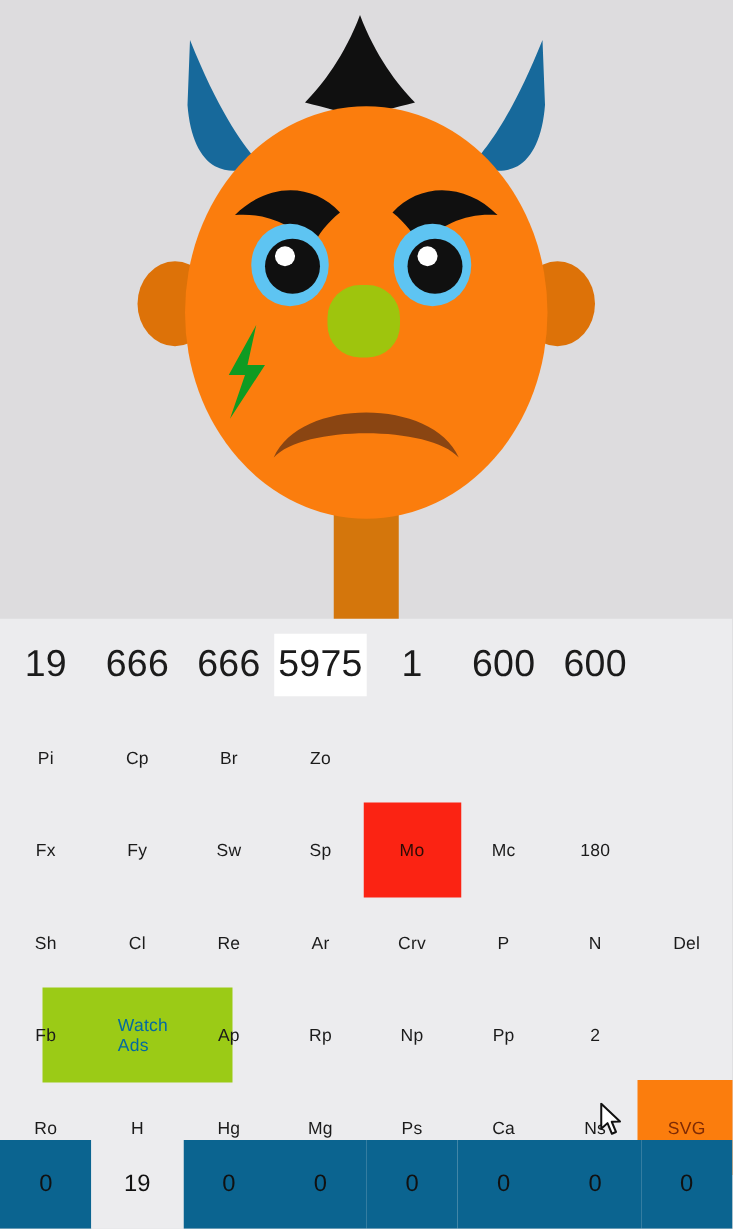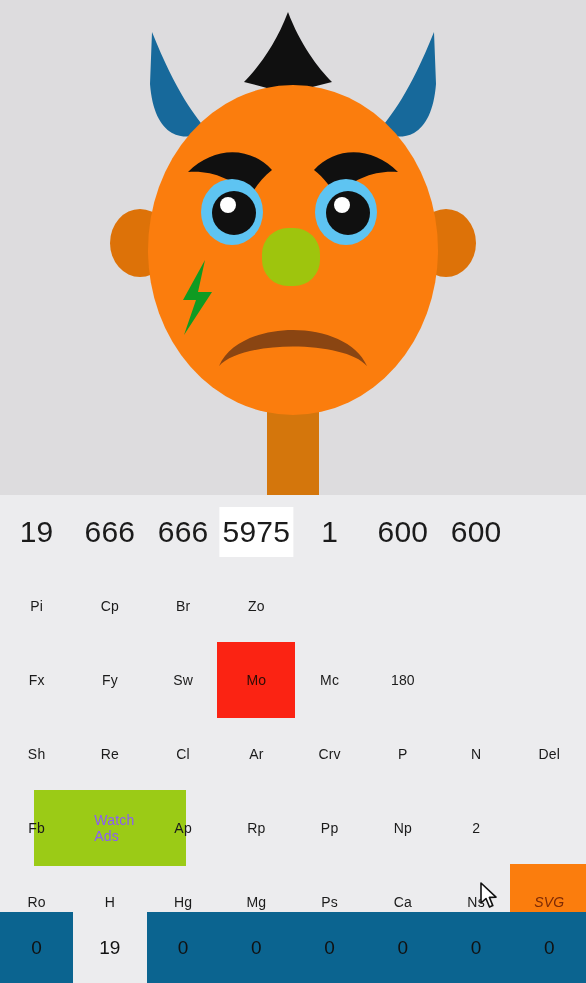--- a/index.html
+++ b/index.html
@@ -30,22 +30,22 @@
     position:absolute;left:50%;top:50%;transform:translate(-50%,-50%);
     width:78px;height:76px;display:flex;align-items:center;justify-content:center;
     z-index:0;
   }
   .kcell .lbl{position:relative;z-index:1;}
   .kcell.hl-white .face{background:#ffffff;width:100%;height:50px;}
   .kcell.hl-red   .face{background:#fb2313;}
   .kcell.hl-green .face{background:#9bcb16;width:152px;}
   .kcell.hl-orange .face{background:#fb7d0d;}
   .kcell.hl-red .lbl{color:#2b0c06;text-align:center;}
-  .kcell.hl-green .lbl{color:#8b5cf6;margin-left:21px;}
-  .kcell.hl-orange .lbl{color:#7d2a05;font-style:italic;}
+  .kcell.hl-green .lbl{color:#0369a1;margin-left:21px;}
+  .kcell.hl-orange .lbl{color:#7d2a05;}
 
   
   .botbar{
     position:absolute;left:0;top:912px;width:586px;height:71px;
     display:grid;grid-template-columns:repeat(8,1fr);
     background:#ececee;
   }
   .bcell{
     display:flex;align-items:center;justify-content:center;
     font-size:19px;color:#111;background:#0b6490;
@@ -167,20 +167,24 @@
           <span class="lbl">Fx</span>
         </div>
       <div class="kcell">
           <span class="face"></span>
           <span class="lbl">Fy</span>
         </div>
       <div class="kcell">
           <span class="face"></span>
           <span class="lbl">Sw</span>
         </div>
+      <div class="kcell">
+          <span class="face"></span>
+          <span class="lbl">Sp</span>
+        </div>
       <div class="kcell hl-red">
           <span class="face"></span>
           <span class="lbl">Mo</span>
         </div>
       <div class="kcell">
           <span class="face"></span>
           <span class="lbl">Mc</span>
         </div>
       <div class="kcell">
           <span class="face"></span>
@@ -188,28 +192,28 @@
         </div>
     </div>
 
     <div class="krow">
       <div class="kcell">
           <span class="face"></span>
           <span class="lbl">Sh</span>
         </div>
       <div class="kcell">
           <span class="face"></span>
+          <span class="lbl">Cl</span>
+        </div>
+      <div class="kcell">
+          <span class="face"></span>
           <span class="lbl">Re</span>
         </div>
       <div class="kcell">
           <span class="face"></span>
-          <span class="lbl">Cl</span>
-        </div>
-      <div class="kcell">
-          <span class="face"></span>
           <span class="lbl">Ar</span>
         </div>
       <div class="kcell">
           <span class="face"></span>
           <span class="lbl">Crv</span>
         </div>
       <div class="kcell">
           <span class="face"></span>
           <span class="lbl">P</span>
         </div>
@@ -235,25 +239,25 @@
       <div class="kcell">
           <span class="face"></span>
           <span class="lbl">Ap</span>
         </div>
       <div class="kcell">
           <span class="face"></span>
           <span class="lbl">Rp</span>
         </div>
       <div class="kcell">
           <span class="face"></span>
+          <span class="lbl">Np</span>
+        </div>
+      <div class="kcell">
+          <span class="face"></span>
           <span class="lbl">Pp</span>
-        </div>
-      <div class="kcell">
-          <span class="face"></span>
-          <span class="lbl">Np</span>
         </div>
       <div class="kcell">
           <span class="face"></span>
           <span class="lbl">2</span>
         </div>
       <div class="kcell">
           <span class="lbl"></span>
         </div>
     </div>
 

